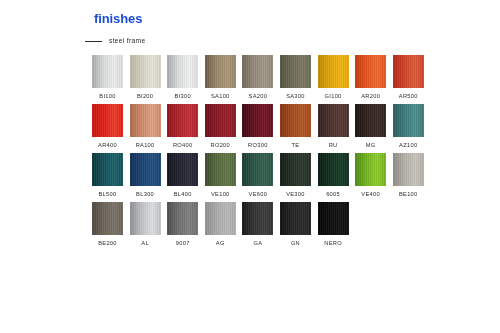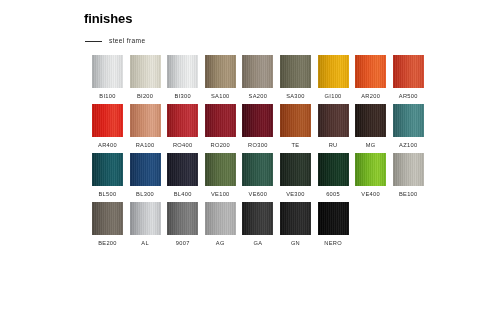--- a/index.html
+++ b/index.html
@@ -18,26 +18,26 @@
   .page {
     position: relative;
     width: 500px;
     height: 333px;
     background: #ffffff;
   }
 
   
   .page-title {
     position: absolute;
-    left: 84px;
+    left: 94px;
     top: 2px;
     font-size: 13px;
     font-weight: 700;
     letter-spacing: -0.1px;
-    color: #000000;
+    color: #1d4ed8;
     line-height: 16px;
   }
 
   
   .legend {
     position: absolute;
     left: 85px;
     top: 36px;
     display: flex;
     align-items: center;

